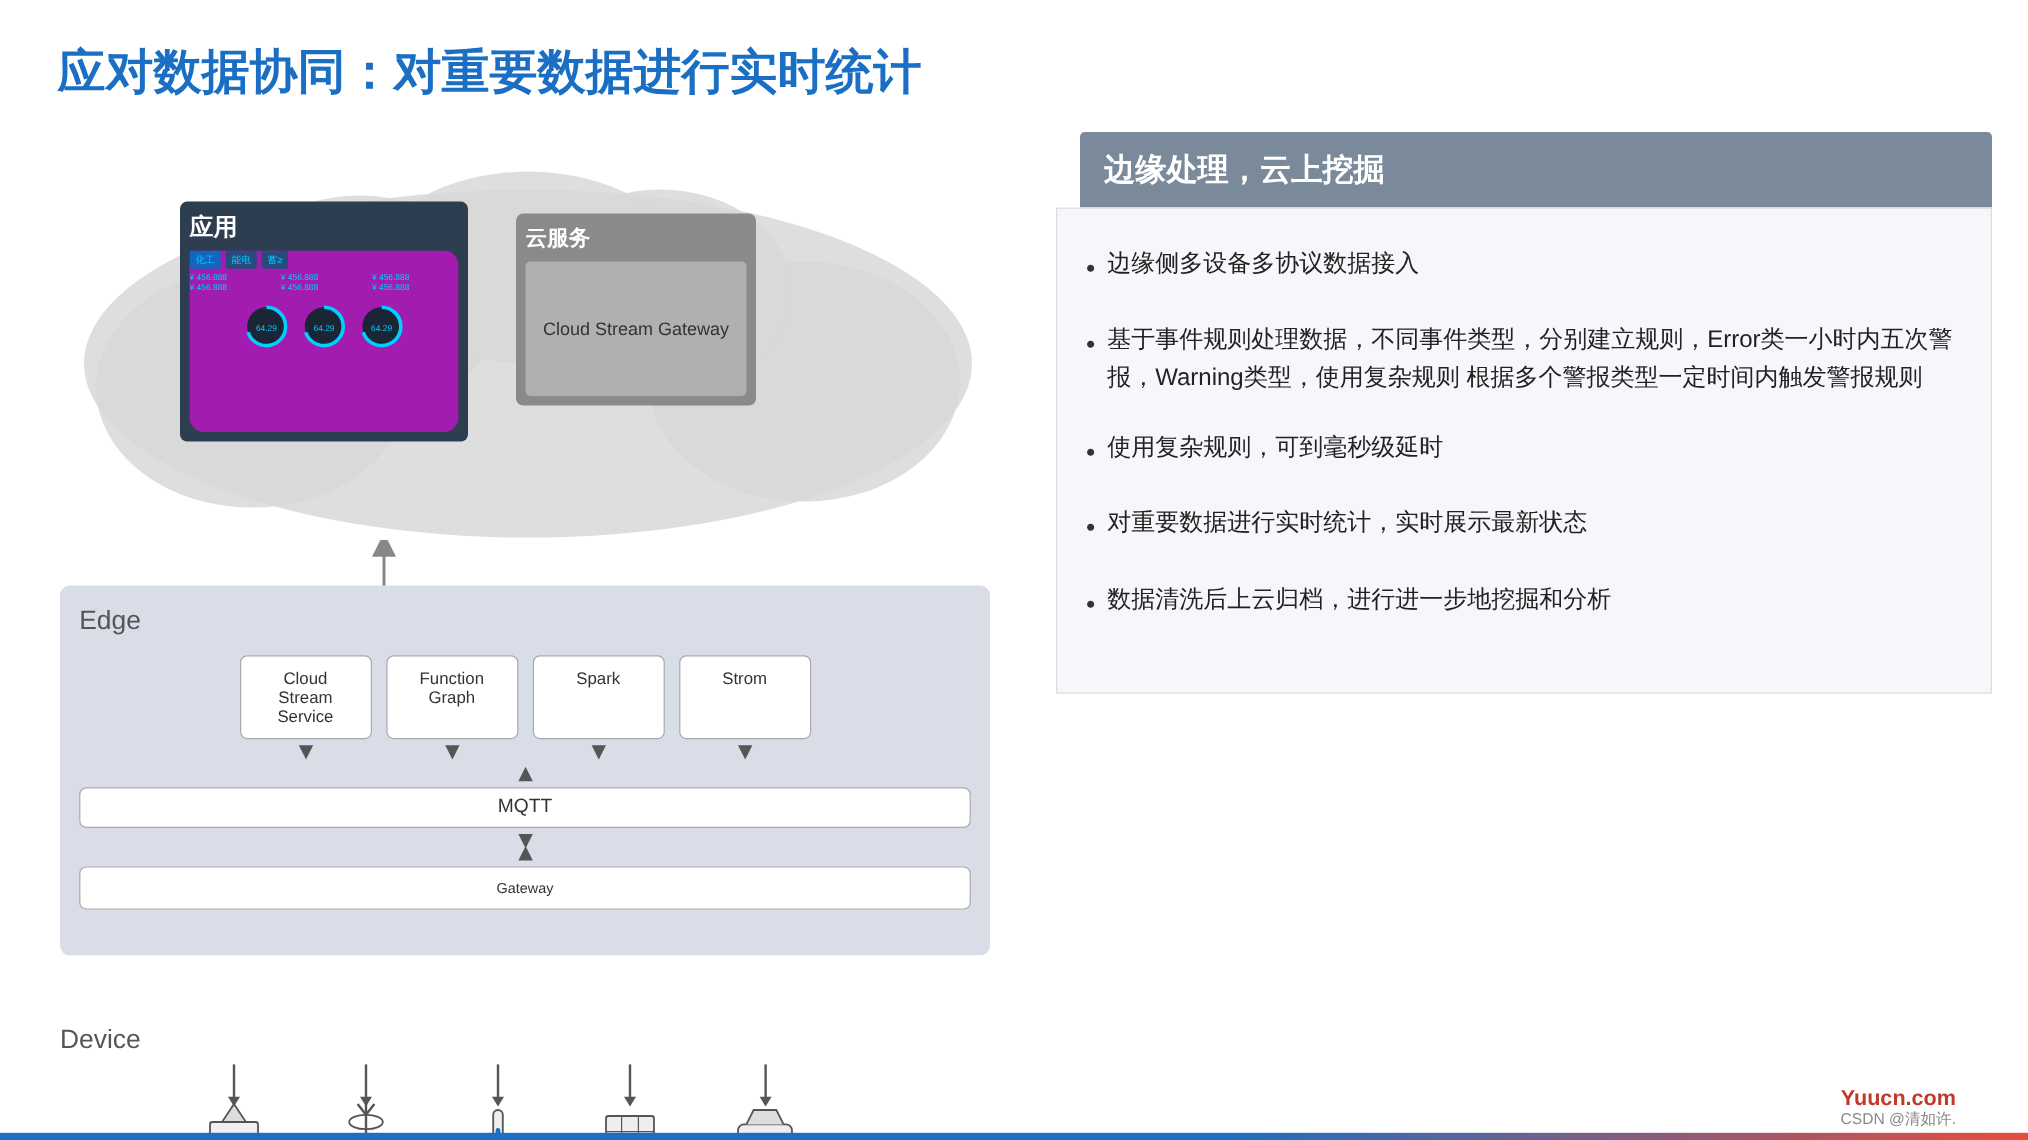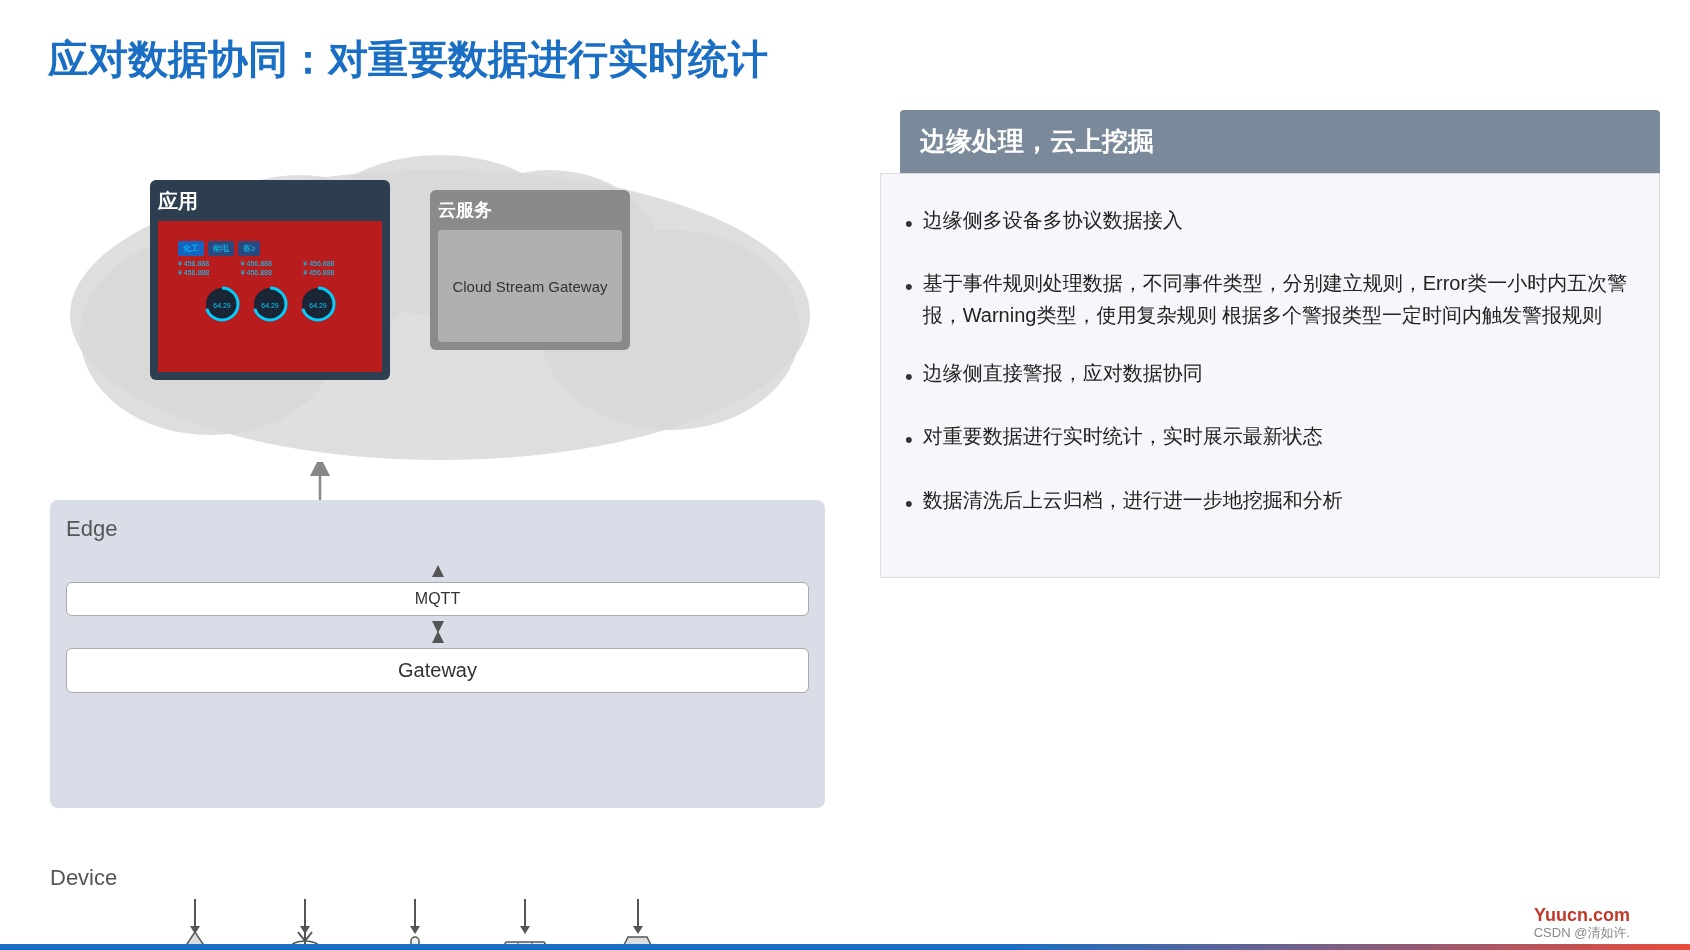--- a/index.html
+++ b/index.html
@@ -18,21 +18,21 @@
       top: 32px;
       left: 48px;
       font-size: 40px;
       font-weight: bold;
       color: #1a6fc4;
     }
 
     
     .left-area {
       position: absolute;
-      top: 110px;
+      top: 98px;
       left: 30px;
       width: 820px;
       height: 800px;
     }
 
     
     .cloud-container {
       position: absolute;
       top: 20px;
       left: 20px;
@@ -59,27 +59,27 @@
       align-items: flex-start;
       padding: 8px;
     }
     .app-label {
       color: #ffffff;
       font-size: 20px;
       font-weight: bold;
       margin-bottom: 6px;
     }
     .app-screen {
-      background: #b91c1c;
+      background: #a21caf;
       width: 100%;
       flex: 1;
-      border-radius: 0;
+      border-radius: 12px;
       display: flex;
       flex-direction: column;
-      padding: 20px;
+      padding: 0;
     }
     .app-tabs {
       display: flex;
       gap: 4px;
       margin-bottom: 4px;
     }
     .app-tab {
       background: #2a4a7f;
       color: #00cfff;
       font-size: 8px;
@@ -232,21 +232,21 @@
       border-left: 6px solid transparent;
       border-right: 6px solid transparent;
       border-top: 12px solid #555;
     }
     .gateway-box {
       background: #ffffff;
       border: 1.5px solid #aaa;
       border-radius: 6px;
       padding: 10px;
       text-align: center;
-      font-size: 20px;
+      font-size: 12px;
       color: #333;
       position: relative;
     }
     .gateway-box::before {
       content: '';
       position: absolute;
       top: -18px;
       left: 50%;
       transform: translateX(-50%);
       width: 0;
@@ -414,20 +414,26 @@
           <path d="M0,0 L8,4 L0,8 Z" fill="#888"></path>
         </marker>
       </defs>
       <line x1="20" y1="4" x2="20" y2="56" stroke="#888" stroke-width="2.5" marker-end="url(#ah)" marker-start="url(#ah2)"></line>
     </svg>
   </div>
 
   <div class="edge-box">
     <div class="edge-label">Edge</div>
 
+    <div class="edge-services">
+      <div class="service-box">Cloud<br>Stream<br>Service</div>
+      <div class="service-box">Function<br>Graph</div>
+      <div class="service-box">Spark</div>
+      <div class="service-box">Strom</div>
+    </div>
 
     <div style="height:24px;"></div>
 
     <div class="mqtt-box">MQTT</div>
 
     <div style="height:24px;"></div>
 
     <div class="gateway-box">Gateway</div>
 
   </div>
@@ -512,21 +518,21 @@
       <span class="bullet-dot">•</span>
       <span>边缘侧多设备多协议数据接入</span>
     </div>
     <div class="bullet-item">
       <span class="bullet-dot">•</span>
       <span>基于事件规则处理数据，不同事件类型，分别建立规则，Error类一小时内五次警报，Warning类型，使用复杂规则
 根据多个警报类型一定时间内触发警报规则</span>
     </div>
     <div class="bullet-item">
       <span class="bullet-dot">•</span>
-      <span>边缘侧直接警报，应对数据协同</span>
+      <span>使用复杂规则，可到毫秒级延时</span>
     </div>
     <div class="bullet-item">
       <span class="bullet-dot">•</span>
       <span>对重要数据进行实时统计，实时展示最新状态</span>
     </div>
     <div class="bullet-item">
       <span class="bullet-dot">•</span>
       <span>数据清洗后上云归档，进行进一步地挖掘和分析</span>
     </div>
   </div>

